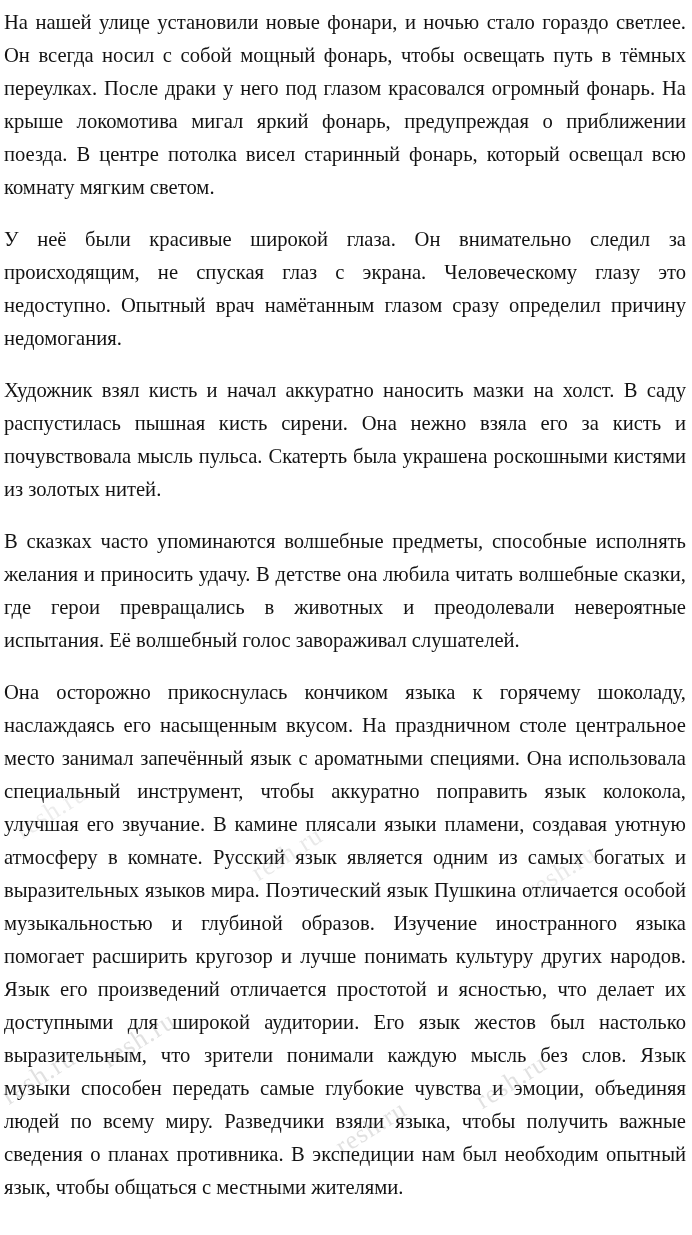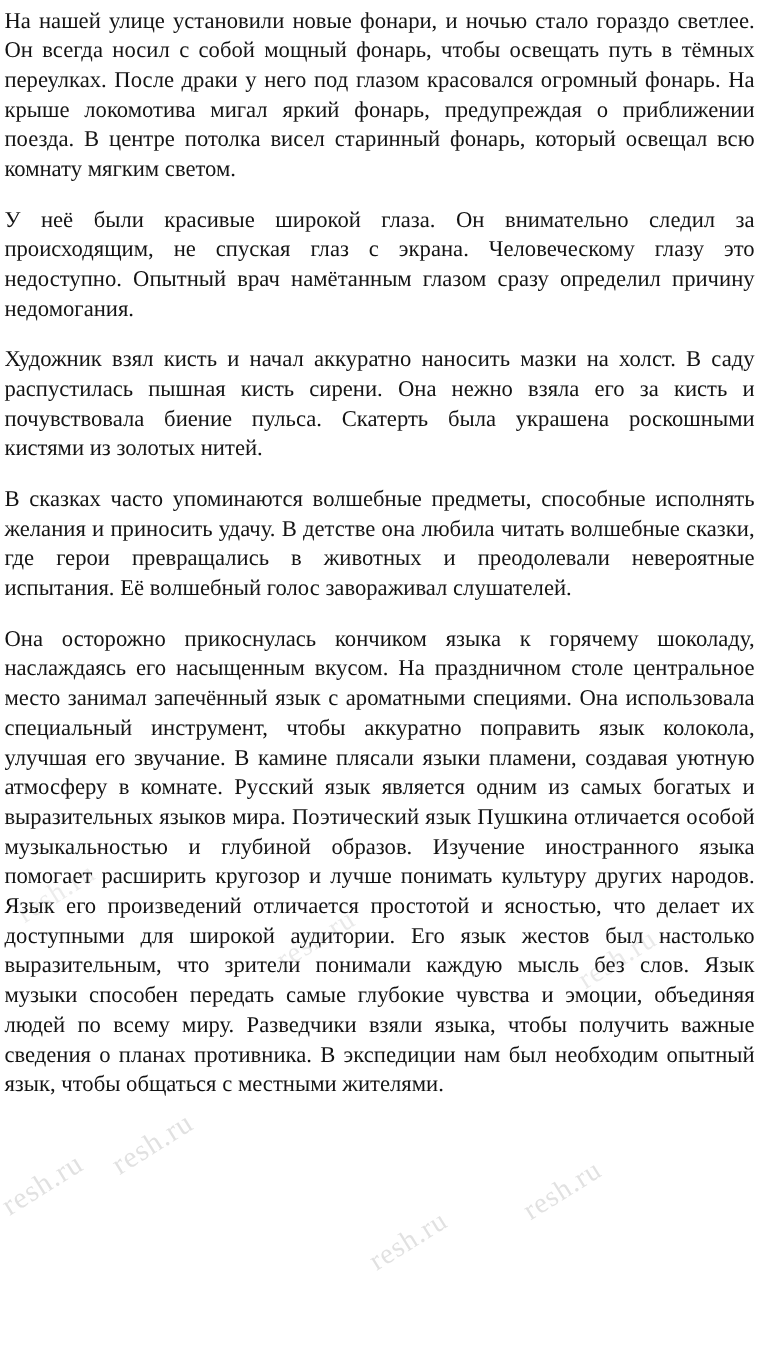--- a/index.html
+++ b/index.html
@@ -21,21 +21,21 @@
     box-sizing: border-box;
     padding: 6px 6px 0 4px;
   }
   .doc-body {
     position: relative;
     z-index: 2;
   }
   p.para {
     margin: 0 0 19px 0;
     font-size: 20.6px;
-    line-height: 27px;
+    line-height: 33px;
     text-align: justify;
     text-justify: inter-word;
     hyphens: none;
     color: #131313;
   }
   p.para:last-child {
     margin-bottom: 4px;
   }
   .watermark {
     position: absolute;
@@ -58,21 +58,21 @@
   .wm-7 { left: 10px;  top: 820px;  font-size: 26px; color: rgba(120,120,120,0.14); }
 </style>
 </head>
 <body>
 
 <div class="page">
 
   <div class="doc-body">
     <p class="para">На нашей улице установили новые фонари, и ночью стало гораздо светлее. Он всегда носил с собой мощный фонарь, чтобы освещать путь в тёмных переулках. После драки у него под глазом красовался огромный фонарь. На крыше локомотива мигал яркий фонарь, предупреждая о приближении поезда. В центре потолка висел старинный фонарь, который освещал всю комнату мягким светом.</p>
     <p class="para">У неё были красивые широкой глаза. Он внимательно следил за происходящим, не спуская глаз с экрана. Человеческому глазу это недоступно. Опытный врач намётанным глазом сразу определил причину недомогания.</p>
-    <p class="para">Художник взял кисть и начал аккуратно наносить мазки на холст. В саду распустилась пышная кисть сирени. Она нежно взяла его за кисть и почувствовала биение пульса. Скатерть была украшена роскошными кистями из золотых нитей.</p>
+    <p class="para">Художник взял кисть и начал аккуратно наносить мазки на холст. В саду распустилась пышная кисть сирени. Она нежно взяла его за кисть и почувствовала мысль пульса. Скатерть была украшена роскошными кистями из золотых нитей.</p>
     <p class="para">В сказках часто упоминаются волшебные предметы, способные исполнять желания и приносить удачу. В детстве она любила читать волшебные сказки, где герои превращались в животных и преодолевали невероятные испытания. Её волшебный голос завораживал слушателей.</p>
     <p class="para">Она осторожно прикоснулась кончиком языка к горячему шоколаду, наслаждаясь его насыщенным вкусом. На праздничном столе центральное место занимал запечённый язык с ароматными специями. Она использовала специальный инструмент, чтобы аккуратно поправить язык колокола, улучшая его звучание. В камине плясали языки пламени, создавая уютную атмосферу в комнате. Русский язык является одним из самых богатых и выразительных языков мира. Поэтический язык Пушкина отличается особой музыкальностью и глубиной образов. Изучение иностранного языка помогает расширить кругозор и лучше понимать культуру других народов. Язык его произведений отличается простотой и ясностью, что делает их доступными для широкой аудитории. Его язык жестов был настолько выразительным, что зрители понимали каждую мысль без слов. Язык музыки способен передать самые глубокие чувства и эмоции, объединяя людей по всему миру. Разведчики взяли языка, чтобы получить важные сведения о планах противника. В экспедиции нам был необходим опытный язык, чтобы общаться с местными жителями.</p>
   </div>
 
   <div class="watermark wm-7">resh.ru</div>
   <div class="watermark wm-5">resh.ru</div>
   <div class="watermark wm-6">resh.ru</div>
   <div class="watermark wm-2">resh.ru</div>
   <div class="watermark wm-1">resh.ru</div>
   <div class="watermark wm-4">resh.ru</div>

